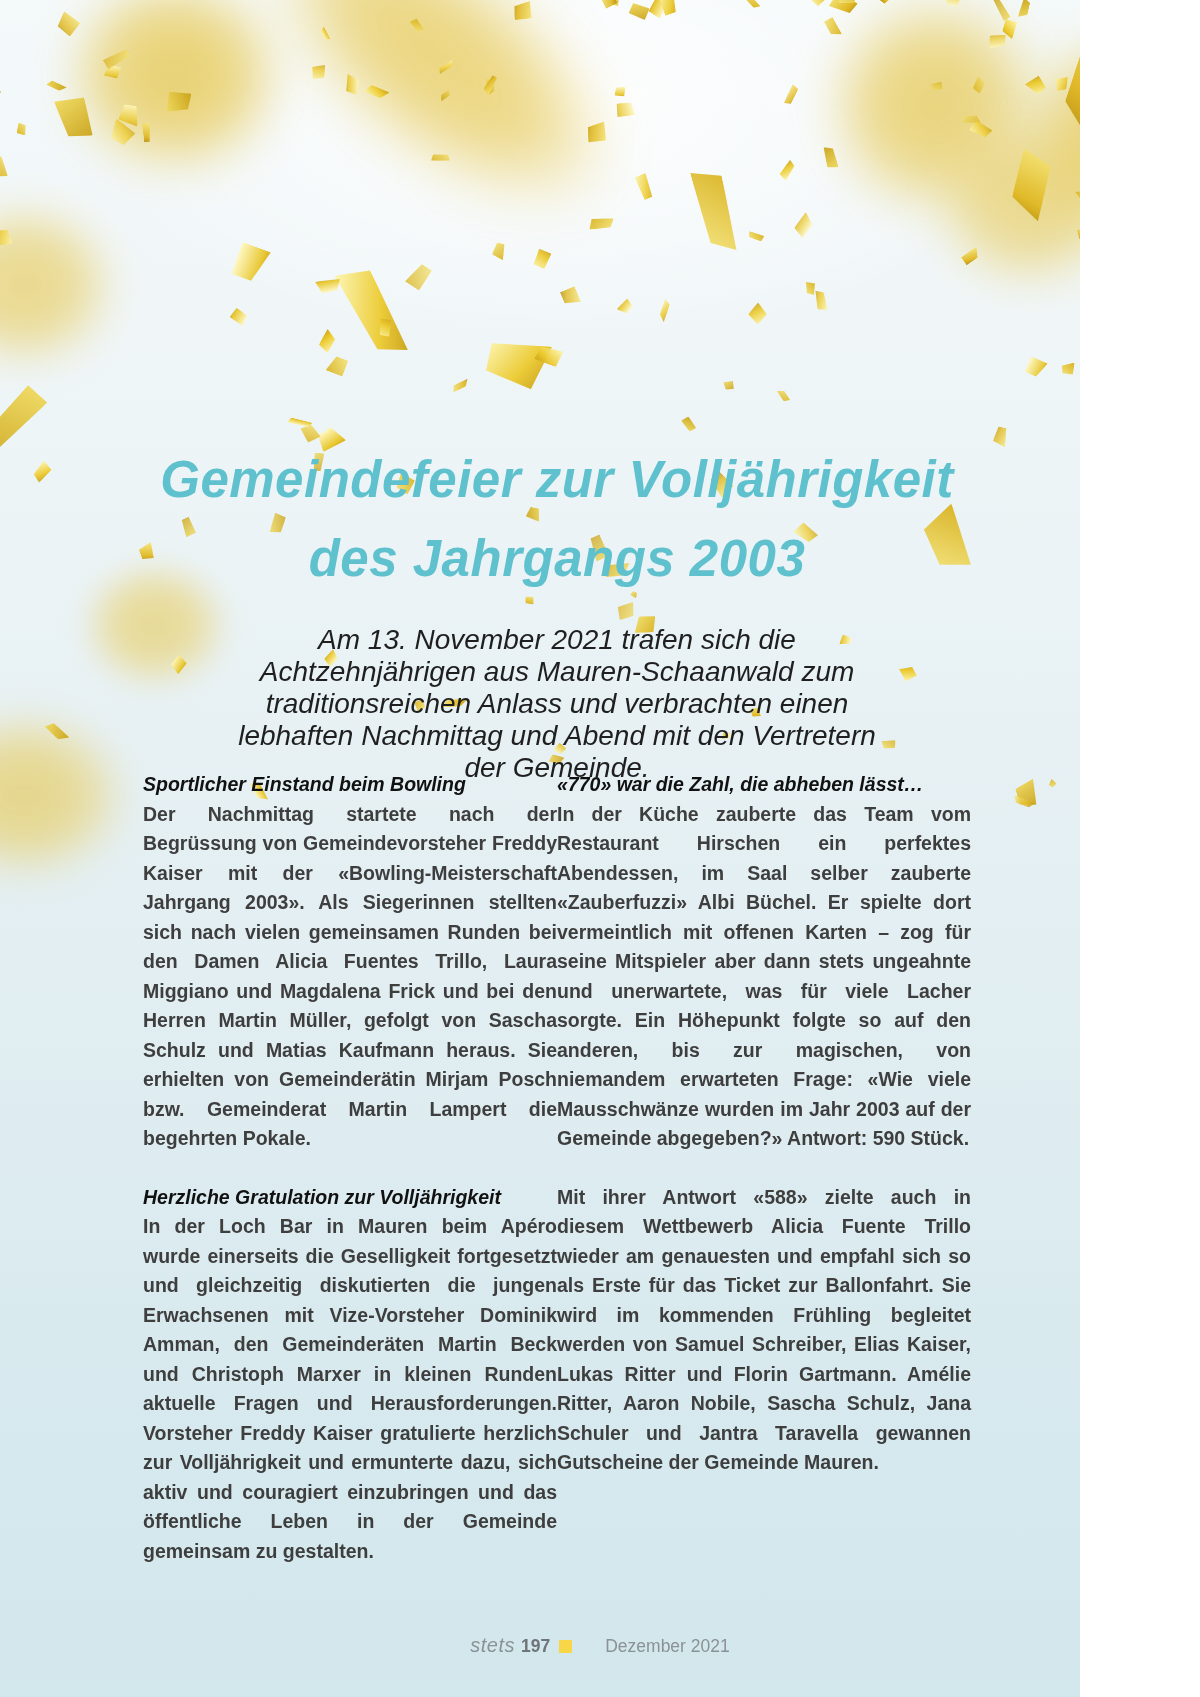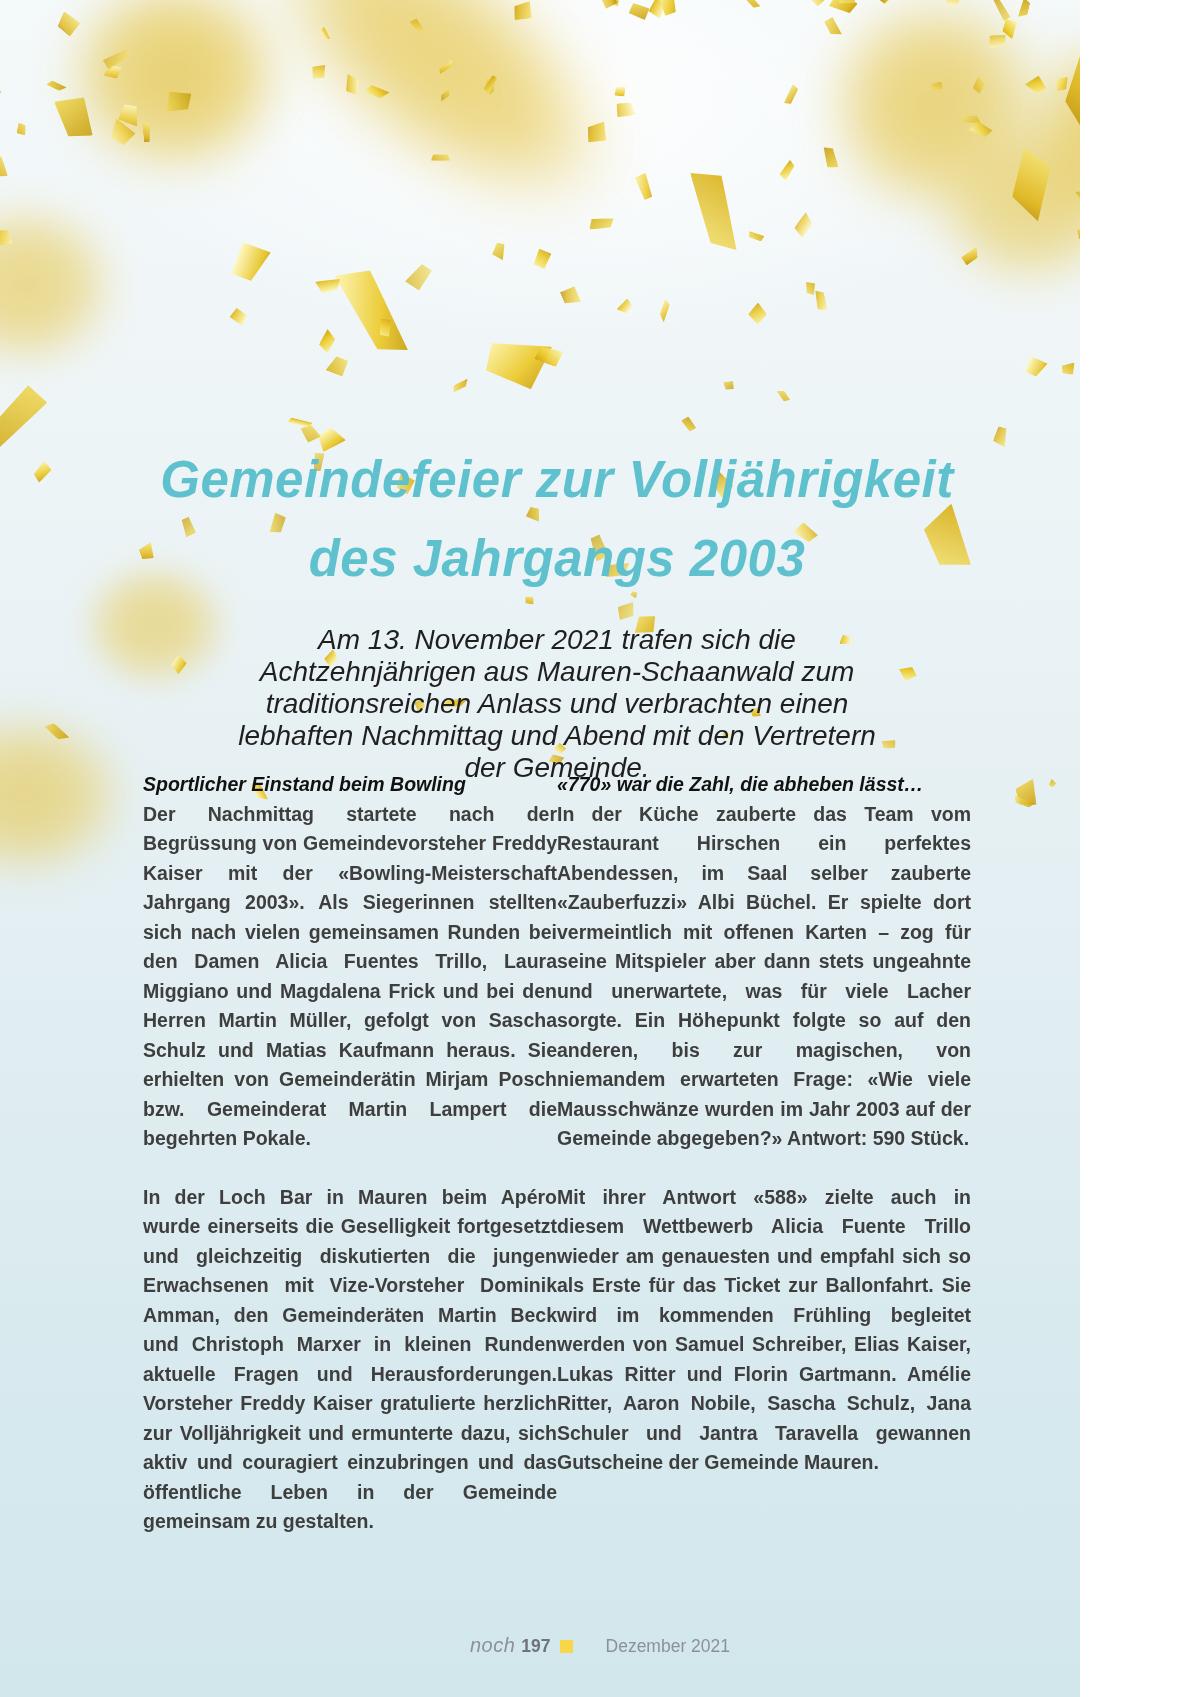--- a/index.html
+++ b/index.html
@@ -210,26 +210,27 @@
   <div class="content title">Gemeindefeier zur Volljährigkeit des Jahrgangs 2003</div>
 
   <div class="content intro">
     <div class="inner">Am 13. November 2021 trafen sich die Achtzehnjährigen aus Mauren-Schaanwald zum traditionsreichen Anlass und verbrachten einen lebhaften Nachmittag und Abend mit den Vertretern der Gemeinde.</div>
   </div>
 
   <div class="content cols">
     <div class="col">
       <h3 class="sec-head">Sportlicher Einstand beim Bowling</h3>
       <p class="sec-body">Der Nachmittag startete nach der Begrüssung von Gemeindevorsteher Freddy Kaiser mit der «Bowling-Meisterschaft Jahrgang 2003». Als Siegerinnen stellten sich nach vielen gemeinsamen Runden bei den Damen Alicia Fuentes Trillo, Laura Miggiano und Magdalena Frick und bei den Herren Martin Müller, gefolgt von Sascha Schulz und Matias Kaufmann heraus. Sie erhielten von Gemeinderätin Mirjam Posch bzw. Gemeinderat Martin Lampert die begehrten Pokale.</p>
+      <h3 class="sec-head">Herzliche Gratulation zur Volljährigkeit</h3>
       <p class="sec-body">In der Loch Bar in Mauren beim Apéro wurde einerseits die Geselligkeit fortgesetzt und gleichzeitig diskutierten die jungen Erwachsenen mit Vize-Vorsteher Dominik Amman, den Gemeinderäten Martin Beck und Christoph Marxer in kleinen Runden aktuelle Fragen und Herausforderungen. Vorsteher Freddy Kaiser gratulierte herzlich zur Volljährigkeit und ermunterte dazu, sich aktiv und couragiert einzubringen und das öffentliche Leben in der Gemeinde gemeinsam zu gestalten.</p>
     </div>
     <div class="col">
       <h3 class="sec-head">«770» war die Zahl, die abheben lässt…</h3>
       <p class="sec-body">In der Küche zauberte das Team vom Restaurant Hirschen ein perfektes Abendessen, im Saal selber zauberte «Zauberfuzzi» Albi Büchel. Er spielte dort vermeintlich mit offenen Karten – zog für seine Mitspieler aber dann stets ungeahnte und unerwartete, was für viele Lacher sorgte. Ein Höhepunkt folgte so auf den anderen, bis zur magischen, von niemandem erwarteten Frage: «Wie viele Mausschwänze wurden im Jahr 2003 auf der Gemeinde abgegeben?» Antwort: 590 Stück.</p>
       <p class="sec-body">Mit ihrer Antwort «588» zielte auch in diesem Wettbewerb Alicia Fuente Trillo wieder am genauesten und empfahl sich so als Erste für das Ticket zur Ballonfahrt. Sie wird im kommenden Frühling begleitet werden von Samuel Schreiber, Elias Kaiser, Lukas Ritter und Florin Gartmann. Amélie Ritter, Aaron Nobile, Sascha Schulz, Jana Schuler und Jantra Taravella gewannen Gutscheine der Gemeinde Mauren.</p>
     </div>
   </div>
 
   <div class="footer">
-    <span class="mag">noch</span><span class="issue">197</span><span class="sq"></span><span class="date">Dezember 2021</span>
+    <span class="mag">stets</span><span class="issue">197</span><span class="sq"></span><span class="date">Dezember 2021</span>
   </div>
 
 </div>
 
 </body></html>

